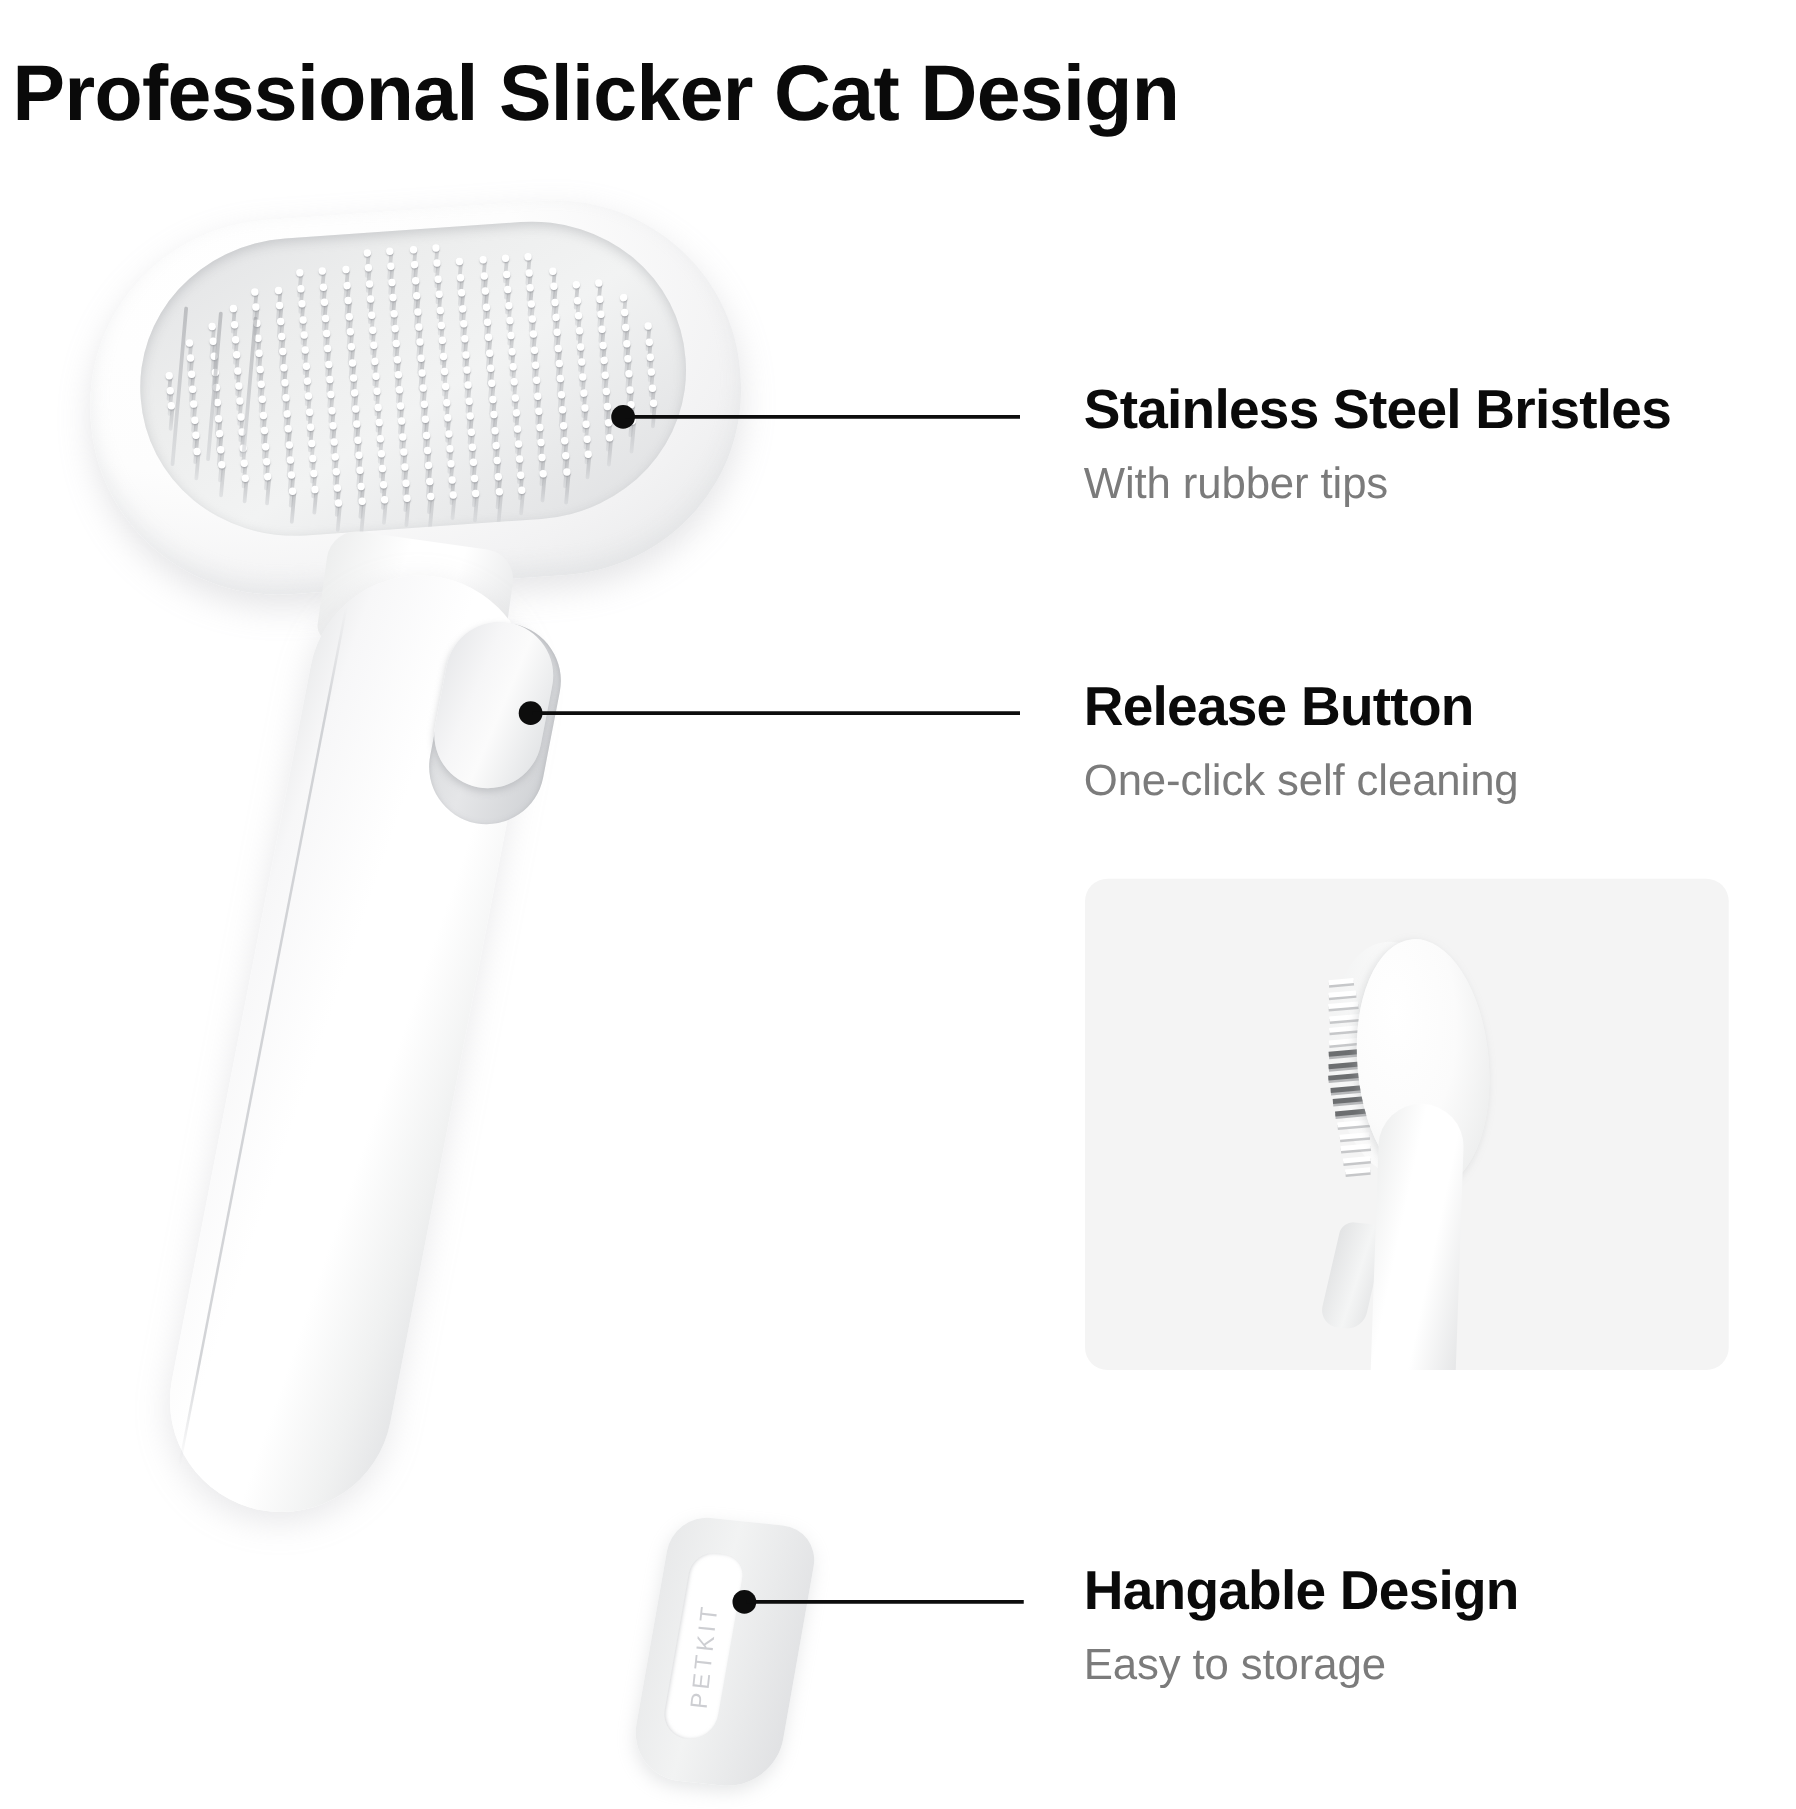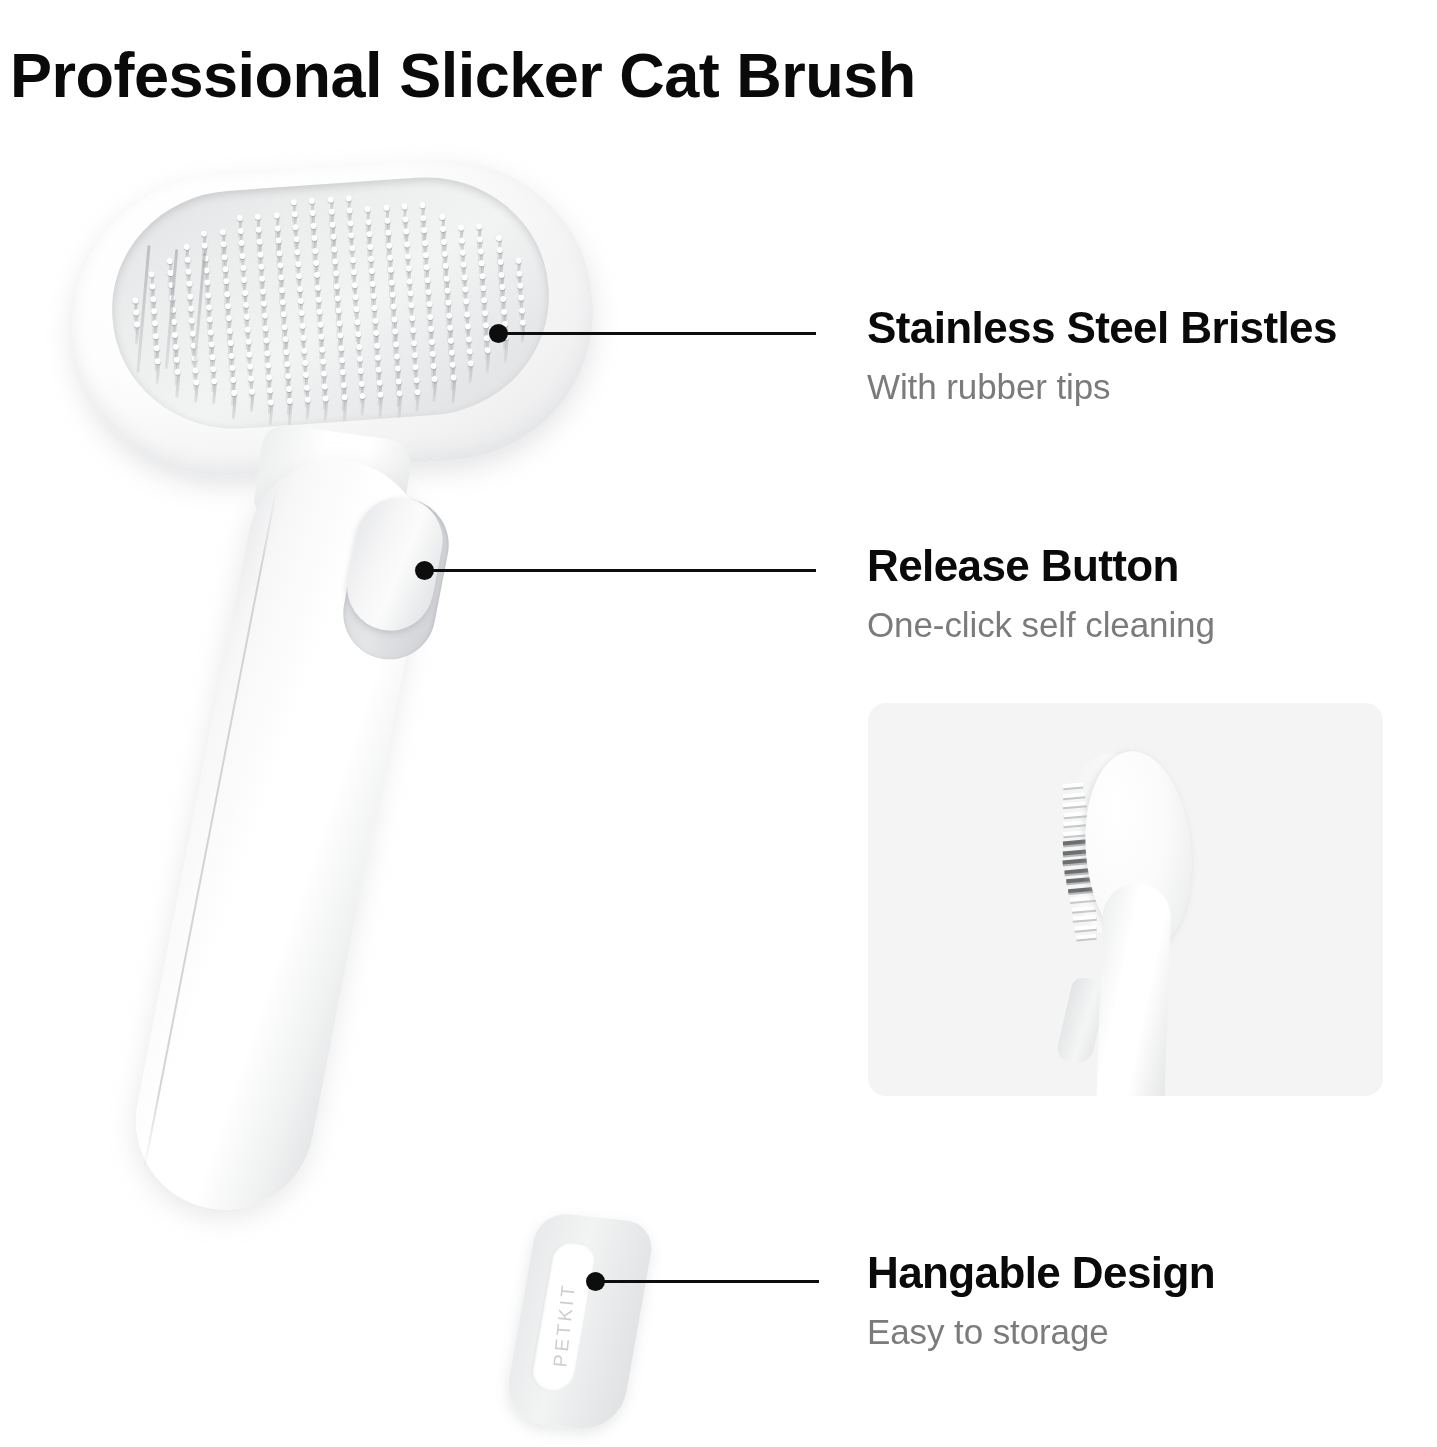--- a/index.html
+++ b/index.html
@@ -293,21 +293,21 @@
     color: rgba(196,198,202,0.85);
     writing-mode: vertical-rl;
     transform: rotate(6deg) scaleY(-1) scaleX(-1);
     white-space: nowrap;
     user-select: none;
   }
 </style>
 </head>
 <body>
 
-<h1 id="page-title">Professional Slicker Cat Brush</h1>
+<h1 id="page-title">Professional Slicker Cat Design</h1>
 
 <div id="product-illustration">
 
   <div id="brush-head-shell"></div>
 
   <div id="brush-pad">
 
   <div class="bristle-wire" style="left: 22px; top: 102.625px; height: 20px; opacity: 0.54;"></div>
       <div class="bristle-tip" style="left: 21px; top: 99.625px;"></div>
       <div class="bristle-wire" style="left: 22px; top: 115px; height: 20px; opacity: 0.42;"></div>

